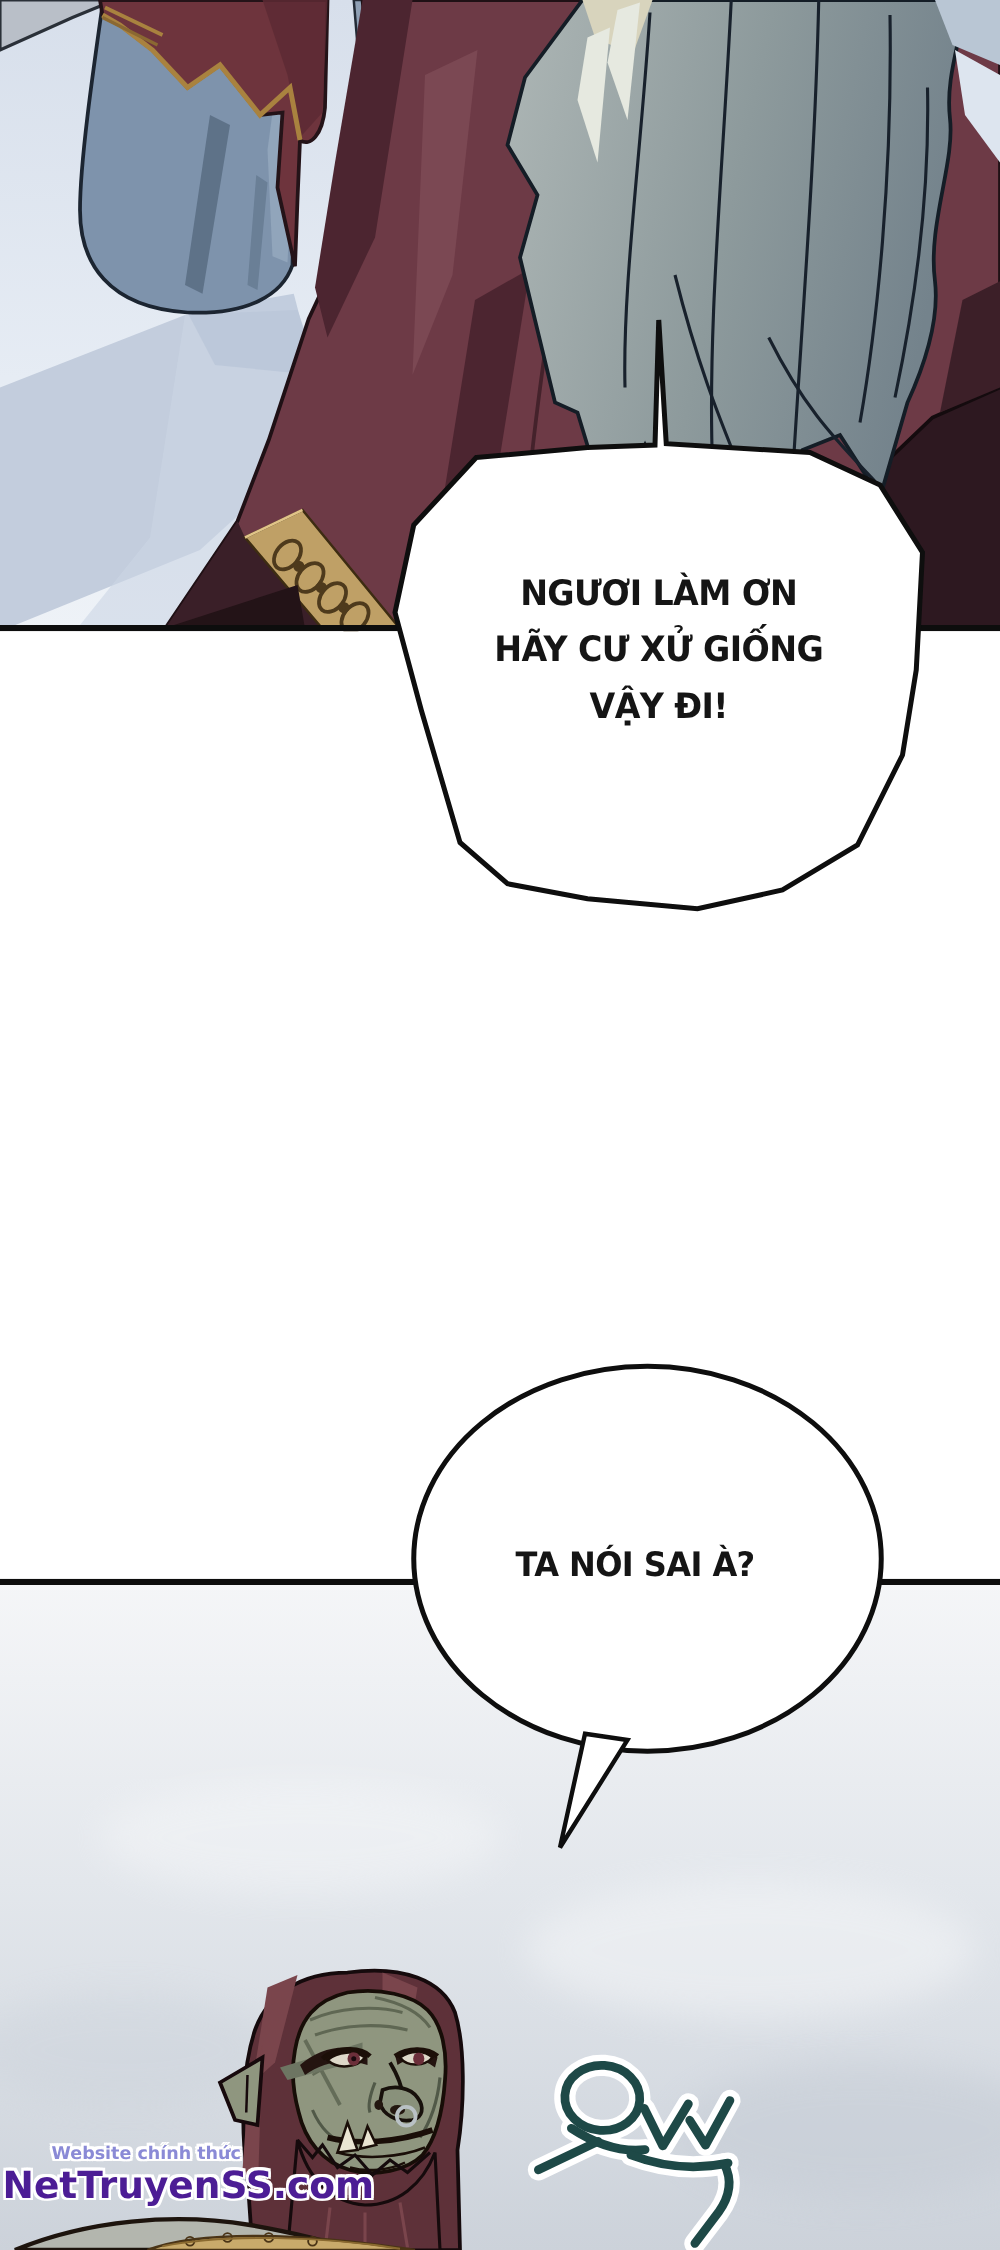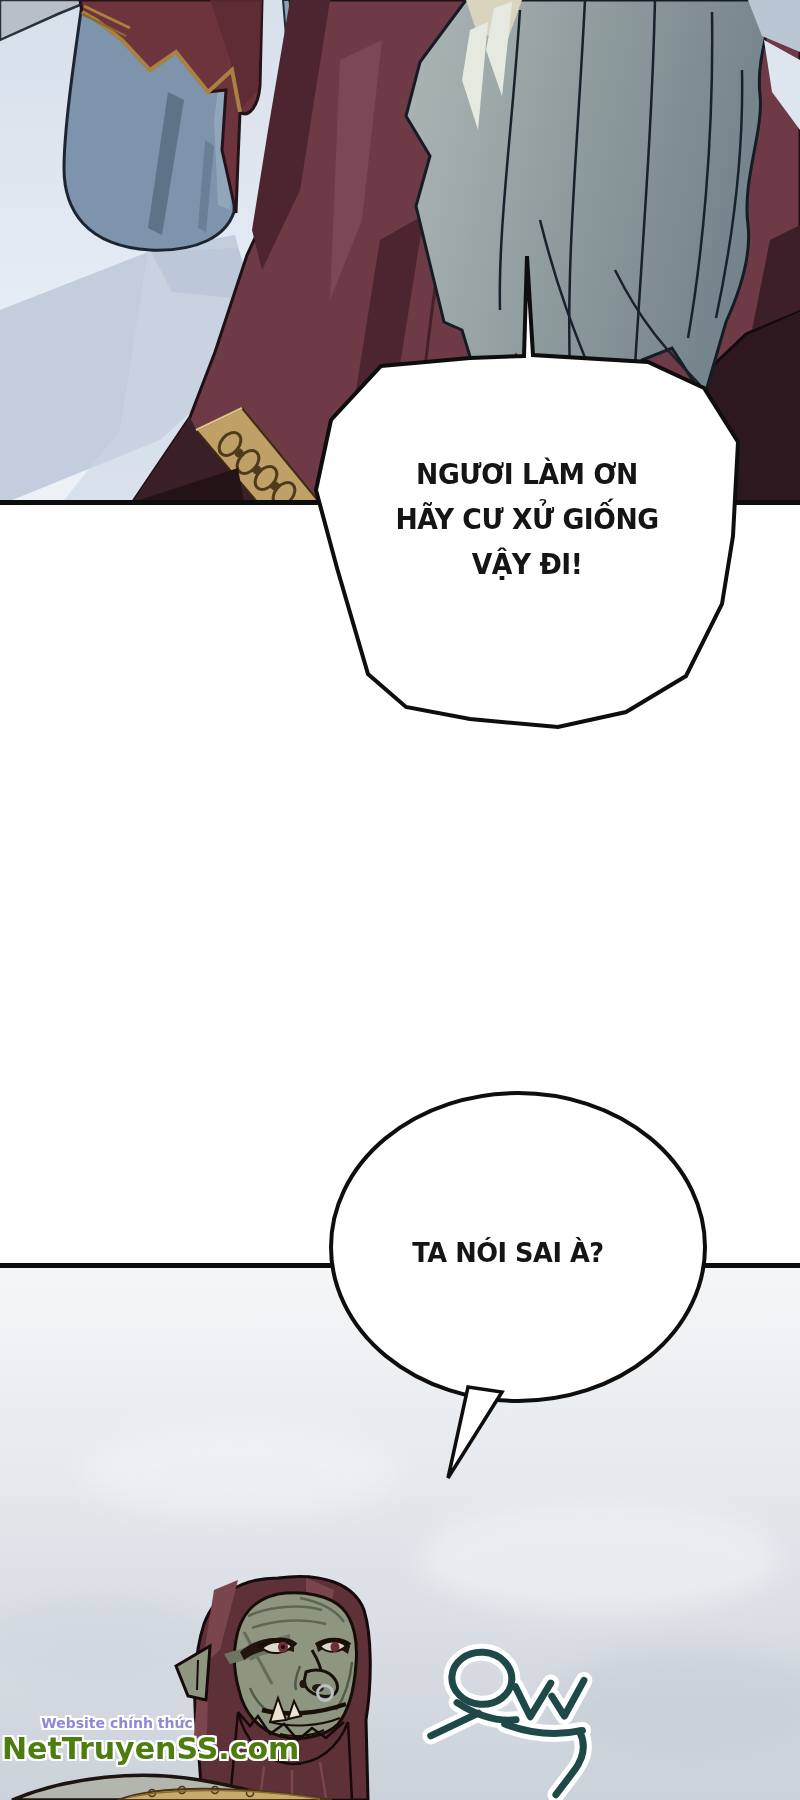--- a/index.html
+++ b/index.html
@@ -18,21 +18,21 @@
   }
   .bubble-text-1{left:320px;top:452px;width:414px;font-size:28px;line-height:45px;}
   .bubble-text-2{left:358px;top:1237px;width:300px;font-size:27px;line-height:32px;}
   .watermark{
     position:absolute;left:2px;top:1716px;width:230px;text-align:center;
     font-weight:bold;line-height:1.12;
     text-shadow:-2px -2px 0 #fff,2px -2px 0 #fff,-2px 2px 0 #fff,2px 2px 0 #fff,
                 0 -2px 0 #fff,0 2px 0 #fff,-2px 0 0 #fff,2px 0 0 #fff;
   }
   .watermark .wm-line1{font-size:14px;color:#8a8ad6;}
-  .watermark .wm-line2{font-size:30px;color:#4d7c0f;letter-spacing:0px;}
+  .watermark .wm-line2{font-size:30px;color:#4c1d95;letter-spacing:0px;}
 </style>
 </head>
 <body>
 
 <div class="page">
 
   <section class="panel panel-top">
     <svg width="800" height="505" viewBox="0 0 800 505">
       <defs>
         <linearGradient id="skyGrad" x1="0" y1="0" x2="0" y2="1">

